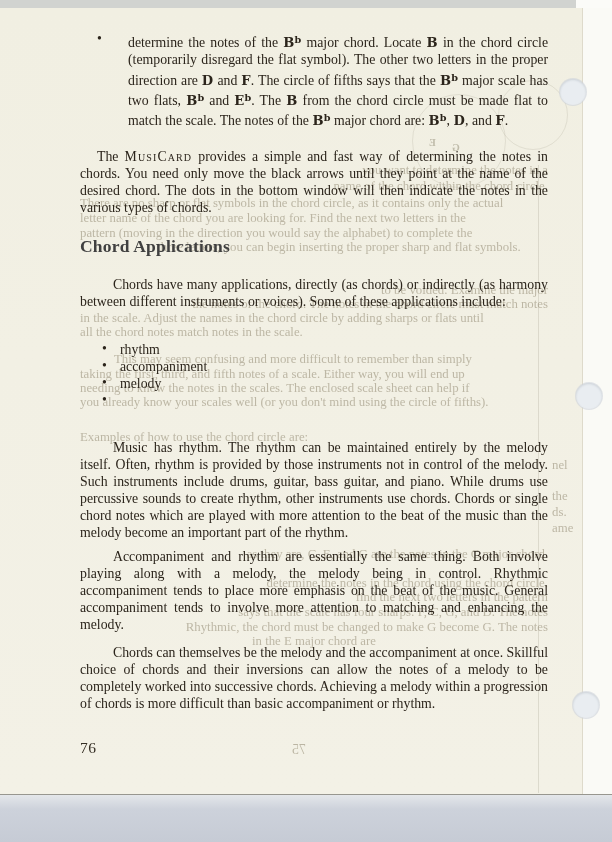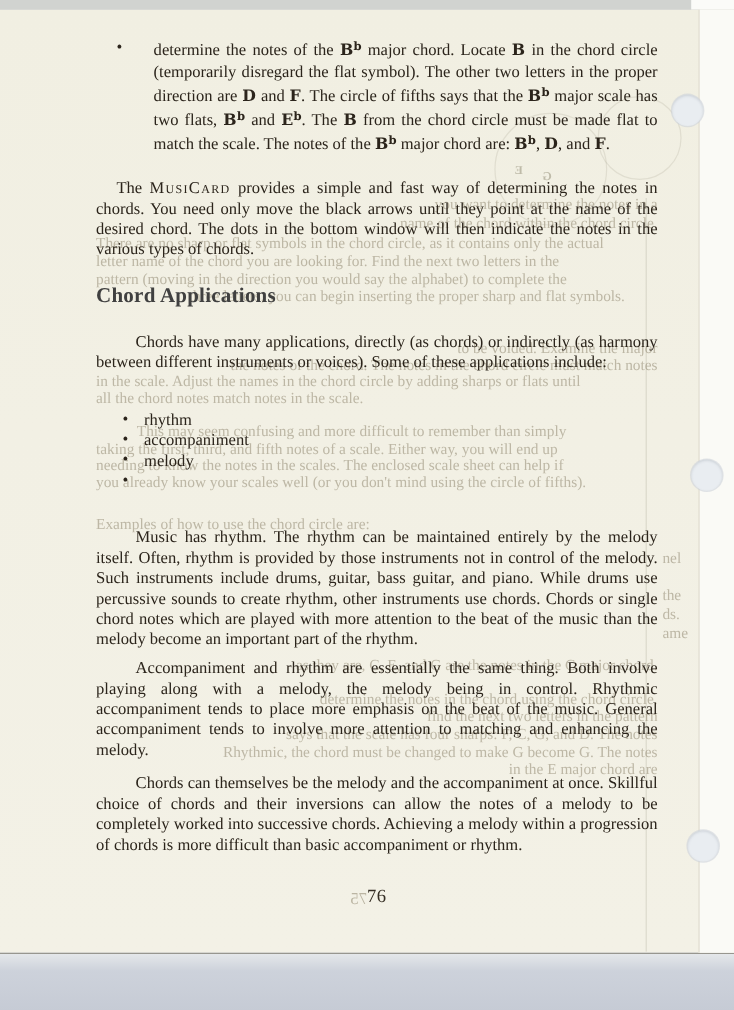--- a/index.html
+++ b/index.html
@@ -47,21 +47,21 @@
                 font-size:13.8px;line-height:16.9px;text-align:justify;
                 padding-left:48px;box-sizing:border-box;}
   .intro-bullet .marker{position:absolute;left:17px;top:-1px;}
   .heading{position:absolute;left:80px;top:236px;margin:0;
            font-size:17.5px;font-weight:bold;letter-spacing:0.2px;color:#404040;}
   .apps-list{position:absolute;left:80px;top:341px;width:468px;
              font-size:13.8px;line-height:17px;}
   .apps-list .li{position:relative;padding-left:40px;}
   .apps-list .li .marker{position:absolute;left:22px;top:-1px;}
   .page-number{position:absolute;left:80px;top:739px;width:468px;
-               text-align:center;font-size:15.5px;letter-spacing:0.5px;color:#352e24;}
+               font-size:15.5px;letter-spacing:0.5px;color:#352e24;}
   
   .seg-note{font-family:"DejaVu Serif",serif;font-weight:bold;font-size:0.95em;letter-spacing:0.2px;}
   .seg-flat{font-family:"DejaVu Serif",serif;font-weight:bold;font-size:0.7em;vertical-align:0.45em;}
   .seg-sc{font-variant:small-caps;letter-spacing:1.1px;}
 </style>
 </head>
 <body>
 
 <div class="stage">
 
@@ -93,21 +93,21 @@
       <div class="bleed-line" style="top: 430px; left: 80px; width: 518px;">Examples of how to use the chord circle are:</div>
       <div class="bleed-line" style="top: 458px; left: 552px; width: 46px;">nel</div>
       <div class="bleed-line" style="top: 489px; left: 552px; width: 46px;">the</div>
       <div class="bleed-line" style="top: 505px; left: 552px; width: 46px;">ds.</div>
       <div class="bleed-line" style="top: 521px; left: 552px; width: 46px;">ame</div>
       <div class="bleed-line right" style="top: 547px; left: 80px; width: 468px;">as they are, C, E, and G are the notes in the C major chord.</div>
       <div class="bleed-line right" style="top: 576px; left: 80px; width: 468px;">determine the notes in the chord using the chord circle.</div>
       <div class="bleed-line right" style="top: 590px; left: 80px; width: 468px;">find the next two letters in the pattern</div>
       <div class="bleed-line right" style="top: 605px; left: 80px; width: 468px;">says that the scale has four sharps: F, C, G, and D. The notes</div>
       <div class="bleed-line right" style="top: 620px; left: 80px; width: 468px;">Rhythmic, the chord must be changed to make G become G. The notes</div>
-      <div class="bleed-line right" style="top: 634px; left: 80px; width: 468px;">in the E major chord are</div>
+      <div class="bleed-line right" style="top: 634px; left: 80px; width: 468px; text-align: center;">in the E major chord are</div>
       <div class="bleed-letter" style="left: 429px; top: 137px;">E</div>
       <div class="bleed-letter" style="left: 452px; top: 142px;">G</div>
       <div class="bleed-ring" style="left: 412px; top: 94px; height: 92px; width: 92px;"></div>
       <div class="bleed-ring" style="left: 498px; top: 80px; height: 68px; width: 68px;"></div>
     </div>
 
   <div class="content">
 
     <div class="intro-bullet">
       <span class="marker">•</span>

